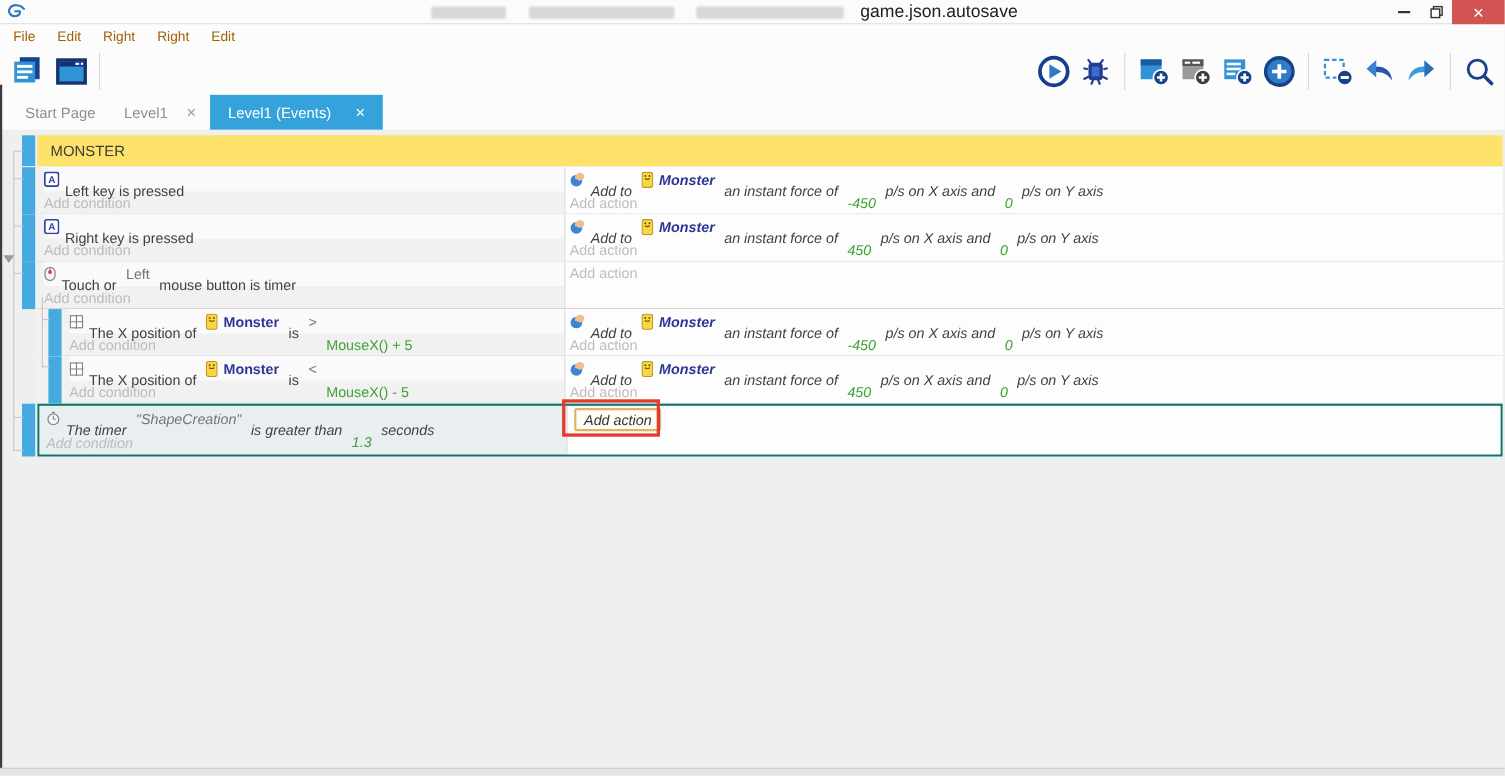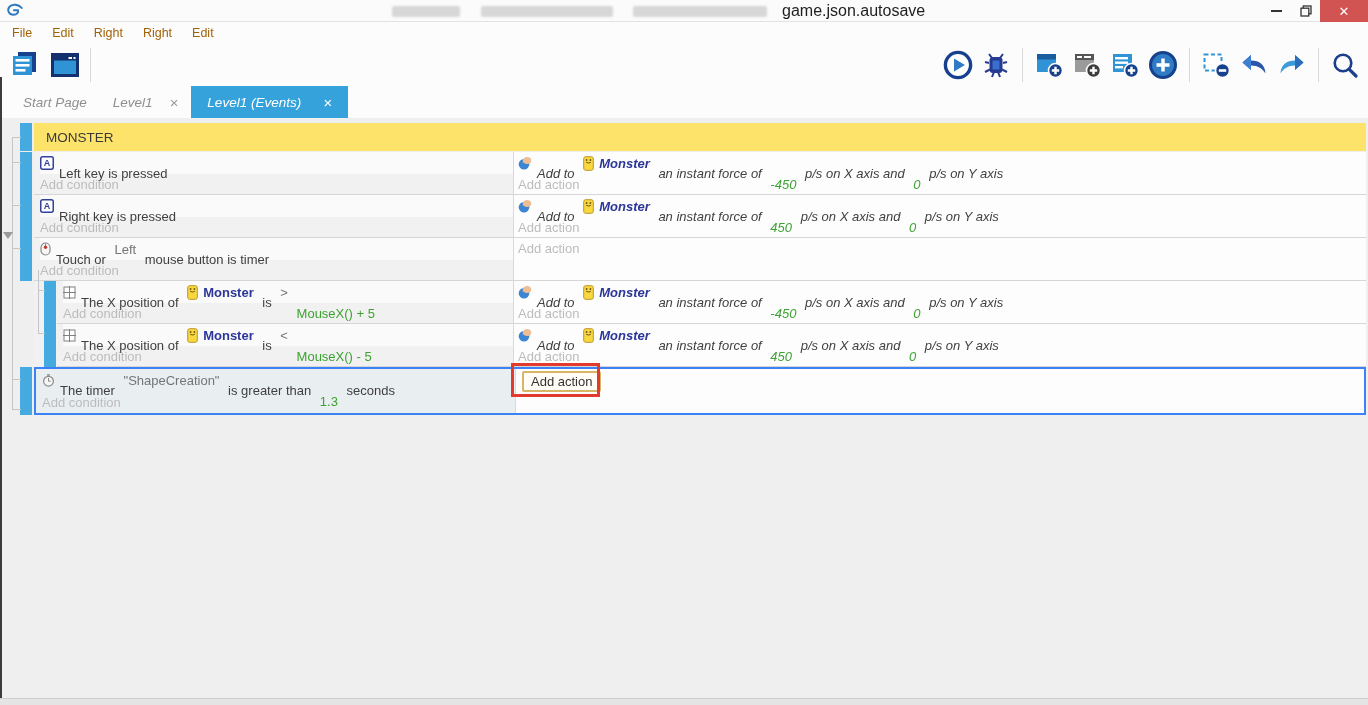--- a/index.html
+++ b/index.html
@@ -24,21 +24,21 @@
   .menu-item { padding: 0 10px; font-size: 12.5px; color: #a16207; }
 
   
   .toolbar { height: 42px; background: #fcfcfc; position: relative; display: flex; align-items: center; }
   .tb-left { display: flex; align-items: center; gap: 6px; padding-left: 8px; }
   .tb-right { position: absolute; right: 6px; top: 0; height: 42px; display: flex; align-items: center; gap: 4px; }
   .tb-btn { width: 34px; height: 34px; display: flex; align-items: center; justify-content: center; }
   .tb-sep { width: 1px; height: 34px; background: #d8d8d8; margin: 0 5px; }
 
   
-  .tabbar { height: 32px; background: #fcfcfc; display: flex; align-items: stretch; padding-left: 10px; font-style: italic; }
+  .tabbar { height: 32px; background: #fcfcfc; display: flex; align-items: stretch; padding-left: 10px; }
   .tab { display: flex; align-items: center; gap: 17px; padding: 0 13px; font-size: 13.5px; color: #8f8f8f; }
   .tab .tab-close { font-size: 15px; color: #9a9a9a; }
   .tab.active { background: #35a2dc; color: #fff; padding: 0 16px; gap: 22px; }
   .tab.active .tab-close { color: #fff; }
 
   
   .events { position: absolute; left: 0; top: 118px; width: 1193px; height: 587px; background: #efefef; padding-top: 5px; }
   .row { display: flex; width: 1366px; position: relative; }
   .rail { width: 34px; flex: none; position: relative; }
   .rail .bar { position: absolute; left: 20px; top: 0; bottom: 0; width: 12px; background: #45aadf; }
@@ -58,21 +58,21 @@
   .act .line.inst { background: transparent; font-style: italic; }
   .line.ph { height: 20px; color: #bcbcbc; }
   .seg-n { color: #3f3f3f; margin-top: 20px; }
   .seg-o { color: #2c3699; font-weight: bold; }
   .seg-g { color: #3da232; margin-top: 43px; }
   .seg-p { color: #757575; }
   .icon { display: inline-flex; align-items: center; }
 
   
   .row.selected { height: 48px; }
-  .row.selected .cells { border: 2px solid #3b82f6; }
+  .row.selected .cells { border: 2px solid #0f766e; font-style: italic; }
   .row.selected .cond { background: #e9eef1; }
   .row.selected .line.inst { background: transparent; }
   .row.selected .line { height: 22px; }
   .chip { border: 2px solid #d9b567; background: #fffdf5; border-radius: 2px; padding: 0 7px; height: 21px;
           line-height: 17px; color: #333; font-size: 13px; margin-left: 2px; margin-top: 2px; }
   .annotation { position: absolute; left: -5px; top: -6px; width: 89px; height: 34px;
                 border: 3px solid #e23b2e; z-index: 6; pointer-events: none; }
 
   
   .tree { position: absolute; left: 0; top: 0; width: 60px; height: 587px; z-index: 3; pointer-events: none; }

